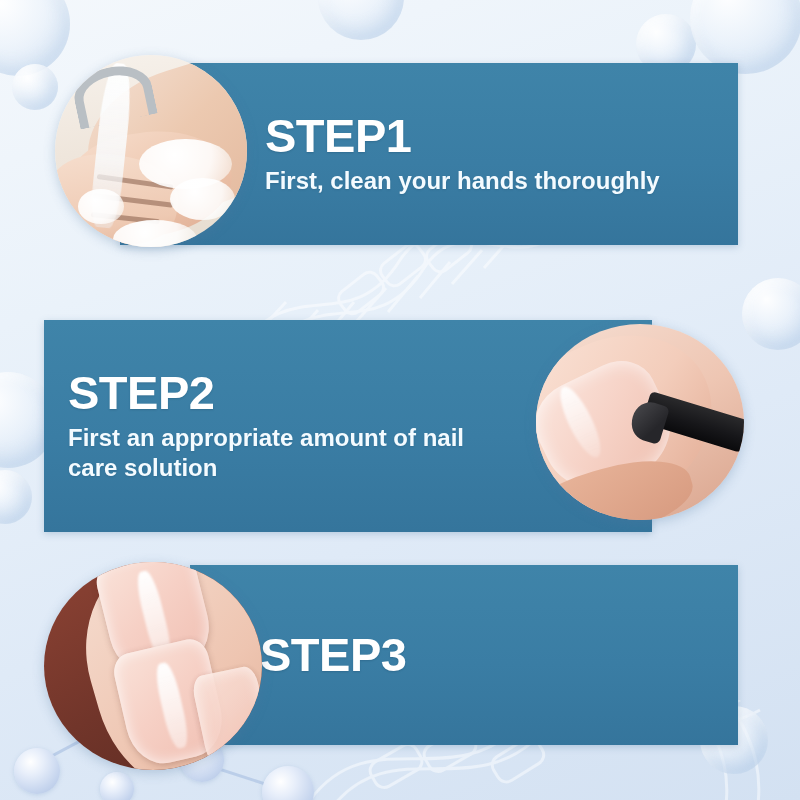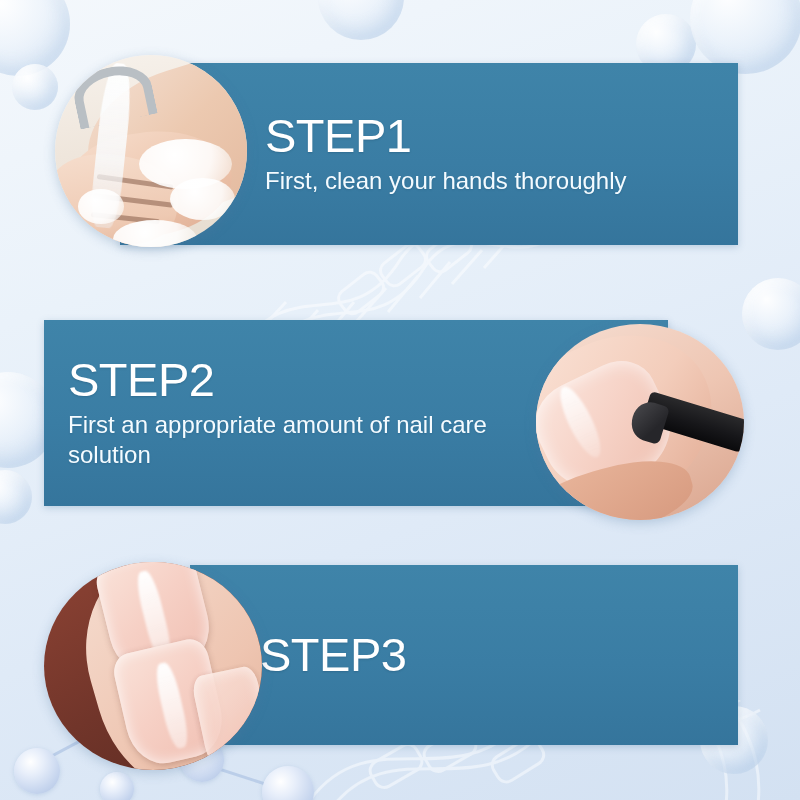--- a/index.html
+++ b/index.html
@@ -51,30 +51,30 @@
   }
   .banner-inner {
     position: absolute;
     left: 0; right: 0;
     display: flex;
     flex-direction: column;
     justify-content: center;
   }
   .step-title {
     font-size: 47px;
-    font-weight: normal;
+    font-weight: bold;
     letter-spacing: -0.5px;
     line-height: 1.02;
     color: #ffffff;
     text-shadow: 0 1px 2px rgba(25,70,100,0.30);
     margin: 0;
   }
   .step-desc {
     font-size: 24px;
-    font-weight: normal;
+    font-weight: bold;
     line-height: 1.26;
     color: #f4fbff;
     margin: 6px 0 0 0;
     text-shadow: 0 1px 2px rgba(25,70,100,0.22);
   }
 
   
   .photo {
     position: absolute;
     border-radius: 50%;
@@ -257,21 +257,21 @@
       <div class="p1-finger" style="left:19%; top:82%; width:36%; transform: rotate(6deg);"></div>
       <div class="p1-water"></div>
       <div class="p1-tap"></div>
       <div class="p1-foam" style="left:44%; top:44%; width:48%; height:26%;"></div>
       <div class="p1-foam" style="left:30%; top:86%; width:44%; height:20%;"></div>
       <div class="p1-foam" style="left:60%; top:64%; width:34%; height:22%;"></div>
       <div class="p1-foam" style="left:12%; top:70%; width:24%; height:18%;"></div>
     </div>
   </div>
 
-  <div class="banner" style="left:44px; top:320px; width:608px; height:186px;padding-left:16px;">
+  <div class="banner" style="left:44px; top:320px; width:608px; height:212px;">
     <div class="banner-inner" style="top:0; bottom:0; padding-left:24px; padding-right:150px;">
       <div class="step-title">STEP2</div>
       <div class="step-desc" style="max-width:460px;">First an appropriate amount of nail care solution</div>
     </div>
   </div>
 
   <div class="photo" style="left:536px; top:324px; width:208px; height:196px;">
     <div class="art p2-bg">
       <div class="p2-finger"></div>
       <div class="p2-nail"></div>

